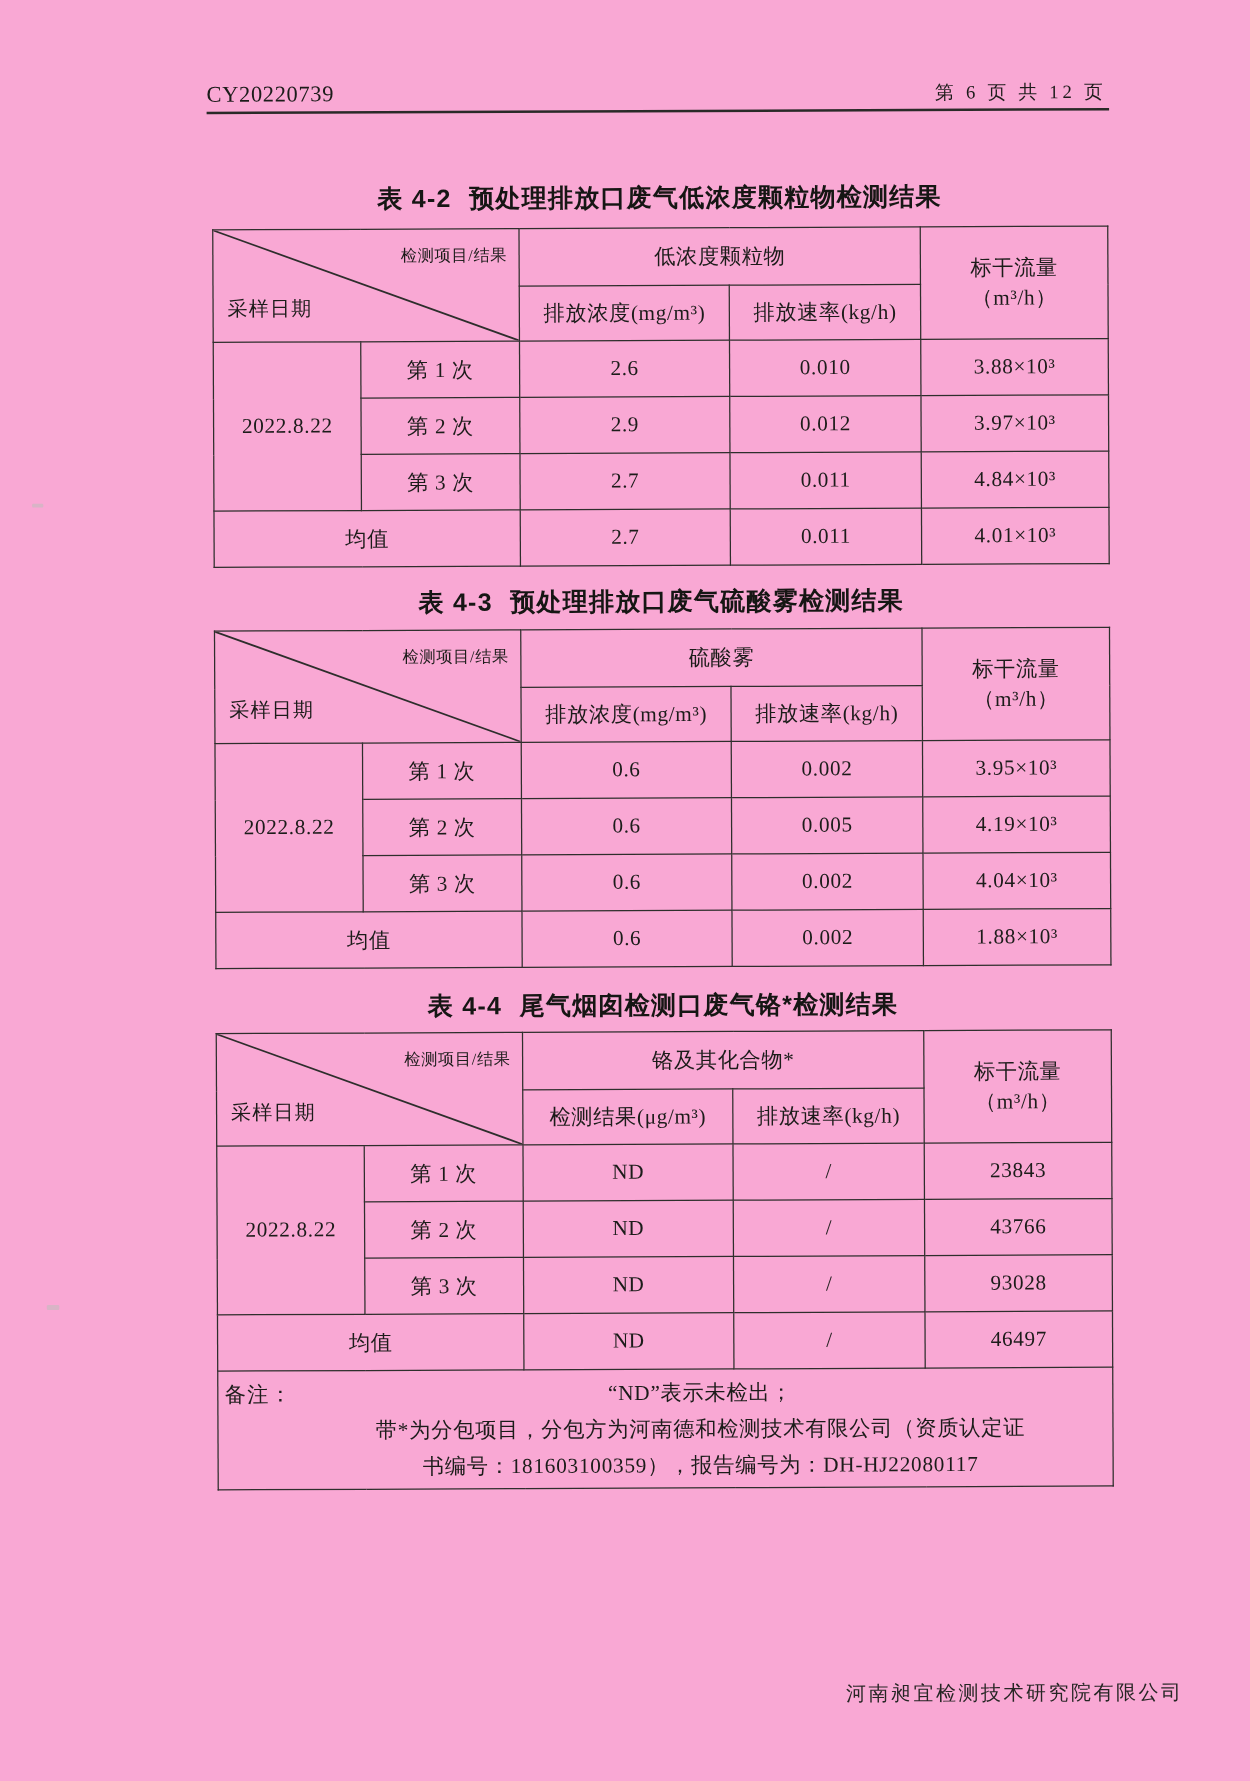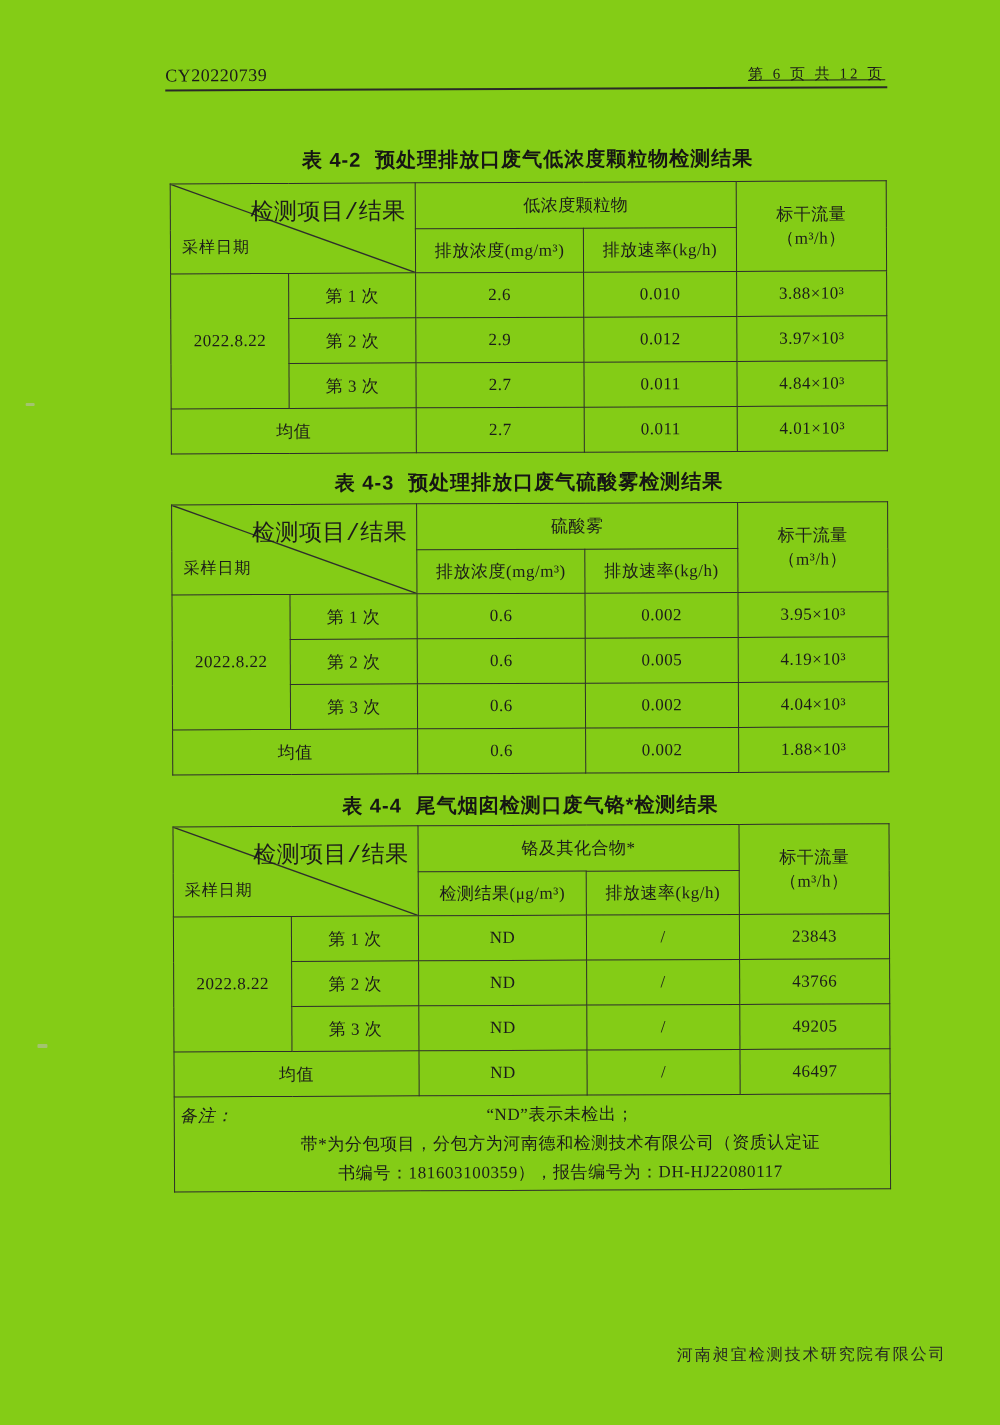--- a/index.html
+++ b/index.html
@@ -1,21 +1,21 @@
 <!DOCTYPE html>
 <html><head>
 <meta charset="utf-8">
 <style>
   html, body { margin: 0; padding: 0; background: #e8e8e6; }
   .page {
     position: relative;
     width: 1000px;
     height: 1425px;
     margin: 0 auto;
-    background: #84cc16;
+    background: #f9a8d4;
     font-family: "Liberation Serif", "DejaVu Serif", serif;
     color: #1c1c1a;
     overflow: hidden;
   }
   .scan-tilt {
     position: absolute;
     inset: 0;
     transform: rotate(-0.25deg);
     transform-origin: 50% 50%;
   }
@@ -26,21 +26,21 @@
     left: 168px;
     top: 64px;
     width: 722px;
     display: flex;
     justify-content: space-between;
     align-items: flex-end;
     border-bottom: 2px solid #2a2a28;
     padding-bottom: 3px;
   }
   .doc-number { font-size: 18px; letter-spacing: 0.5px; }
-  .page-indicator { font-size: 15px; letter-spacing: 3px; padding-right: 2px; text-decoration: underline; }
+  .page-indicator { font-size: 15px; letter-spacing: 3px; padding-right: 2px; }
 
   
   .content {
     position: absolute;
     left: 172px;
     top: 98px;
     width: 716px;
   }
   .tbl-title {
     font-family: "Liberation Sans", "DejaVu Sans", sans-serif;
@@ -74,30 +74,30 @@
     padding: 0 4px;
     letter-spacing: 0.5px;
   }
   .h1 { height: 46px; }
   .h2 { height: 44px; }
   .dr { height: 45px; }
 
   
   td.corner { position: relative; padding: 0; }
   td.corner svg { position: absolute; inset: 0; width: 100%; height: 100%; display: block; }
-  .corner-top  { position: absolute; top: 12px; right: 9px;  font-size: 23px; letter-spacing: 0.5px; font-family: Liberation Mono, monospace; }
+  .corner-top  { position: absolute; top: 12px; right: 9px;  font-size: 13px; letter-spacing: 0.5px; }
   .corner-bottom { position: absolute; top: 53px; left: 11px; font-size: 16px; letter-spacing: 1px; }
 
   .flow-head div { line-height: 24px; }
   .num { letter-spacing: 0.3px; font-family: Liberation Serif, serif; }
 
   
   td.notes-cell { padding: 9px 12px 8px 12px; height: 94px; text-align: left; vertical-align: top; }
   .notes-wrap { display: flex; font-size: 17px; line-height: 29px; }
-  .notes-label { flex: 0 0 56px; letter-spacing: 1px; font-style: italic; }
+  .notes-label { flex: 0 0 56px; letter-spacing: 1px; }
   .notes-body { flex: 1; letter-spacing: 0.6px; }
 
   
   .footer-company {
     position: absolute;
     top: 1346px;
     right: 56px;
     font-size: 16px;
     letter-spacing: 2px;
     color: #262624;
@@ -277,21 +277,21 @@
         <tr class="dr">
           <td>第 2 次</td>
           <td class="num">ND</td>
           <td class="num">/</td>
           <td class="num">43766</td>
         </tr>
         <tr class="dr">
           <td>第 3 次</td>
           <td class="num">ND</td>
           <td class="num">/</td>
-          <td class="num">49205</td>
+          <td class="num">93028</td>
         </tr>
         <tr class="dr">
           <td colspan="2">均值</td>
           <td class="num">ND</td>
           <td class="num">/</td>
           <td class="num">46497</td>
         </tr>
         <tr>
           <td class="notes-cell" colspan="5">
             <div class="notes-wrap">

